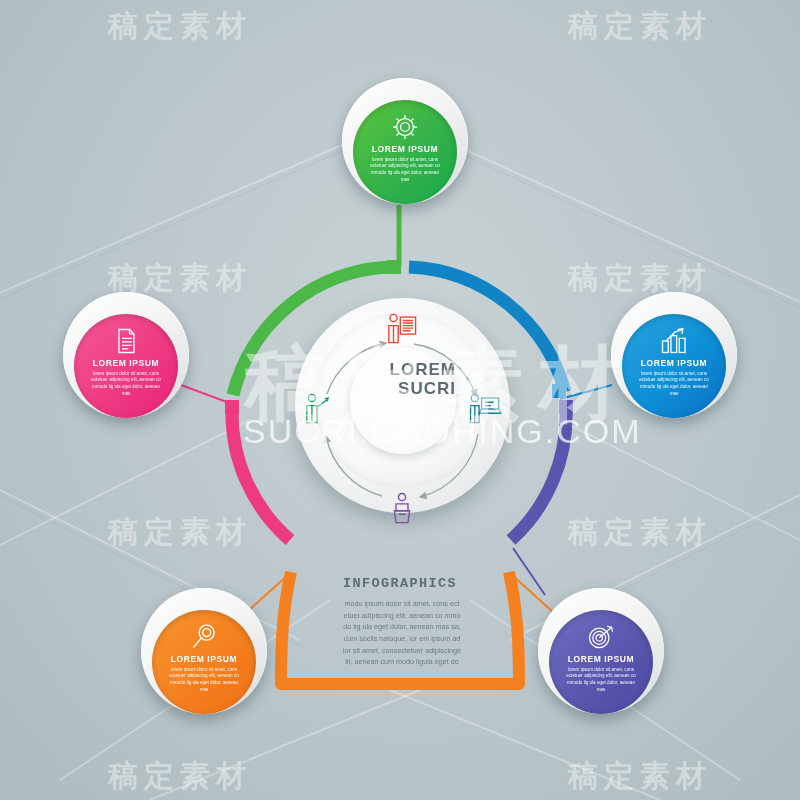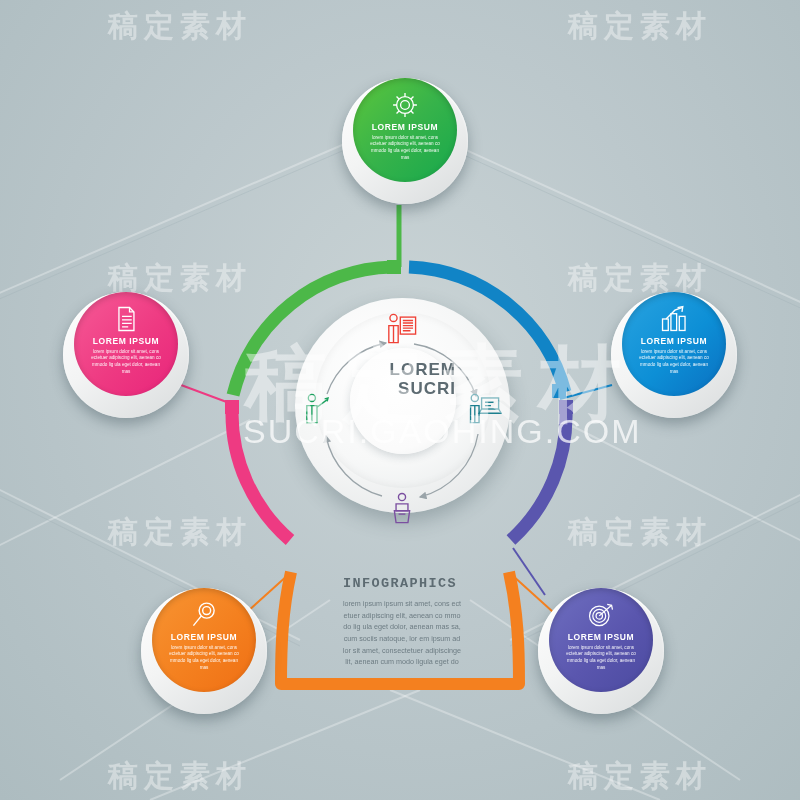--- a/index.html
+++ b/index.html
@@ -17,21 +17,21 @@
   .wm{position:absolute;color:rgba(255,255,255,.40);font-weight:bold;
       letter-spacing:6px;user-select:none;pointer-events:none;}
   .wm-cn{font-size:30px;}
   .wm-center-cn{font-size:82px;letter-spacing:16px;color:rgba(255,255,255,.45);}
   .wm-url{font-size:34px;letter-spacing:2px;color:rgba(255,255,255,.72);font-weight:normal;}
 
   
   .node{position:absolute;width:126px;height:126px;border-radius:50%;
     background:linear-gradient(145deg,#ffffff 0%,#f3f4f4 45%,#d9dcdd 100%);
     box-shadow:0 6px 14px rgba(40,60,70,.35), inset 0 1px 2px #fff;
-    display:flex;align-items:flex-start;justify-content:center;}
+    display:flex;align-items:flex-end;justify-content:center;}
   .node .inner{width:104px;height:104px;border-radius:50%;
     display:flex;flex-direction:column;align-items:center;justify-content:flex-start;
     padding-top:12px;box-sizing:border-box;
     box-shadow:inset 0 2px 6px rgba(0,0,0,.18);}
   .node .ico{width:30px;height:30px;margin-bottom:3px;}
   .node .ttl{font-size:8.5px;font-weight:bold;letter-spacing:.6px;color:#fff;
     text-align:center;line-height:1;margin-bottom:3px;}
   .node .body{font-size:4.6px;line-height:1.5;color:rgba(255,255,255,.93);
     text-align:center;width:76px;}
 
@@ -180,21 +180,21 @@
     </g>
   </svg>
 
   <div class="plate plate3"></div>
   <div class="center-text">
     <div>LOREM</div>
     <div>SUCRI</div>
   </div>
 
   <div class="info-title">INFOGRAPHICS</div>
-  <div class="info-body">lorem ipsum ipsum sit amet, cons ect etuer adipiscing elit, aenean co mmo do lig ula eget dolor, aenean mas sa, cum sociis natoque, lor em ipsum ad lor sit amet, consectetuer adipiscinge lit, aenean cum modo ligula eget do</div>
+  <div class="info-body">modo ipsum dolor sit amet, cons ect etuer adipiscing elit, aenean co mmo do lig ula eget dolor, aenean mas sa, cum sociis natoque, lor em ipsum ad lor sit amet, consectetuer adipiscinge lit, aenean cum modo ligula eget do</div>
 
   <div class="node n-green" style="left:342px;top:78px;">
     <div class="inner">
       <svg class="ico" viewBox="0 0 34 34">
         <g fill="none" stroke="#ffffff" stroke-width="1.5">
           <circle cx="17" cy="17" r="5"></circle>
           <circle cx="17" cy="17" r="9.5"></circle>
           <path d="M17 3.5 v4 M17 26.5 v4 M3.5 17 h4 M26.5 17 h4
                    M7.4 7.4 l2.8 2.8 M23.8 23.8 l2.8 2.8
                    M26.6 7.4 l-2.8 2.8 M10.2 23.8 l-2.8 2.8"></path>

